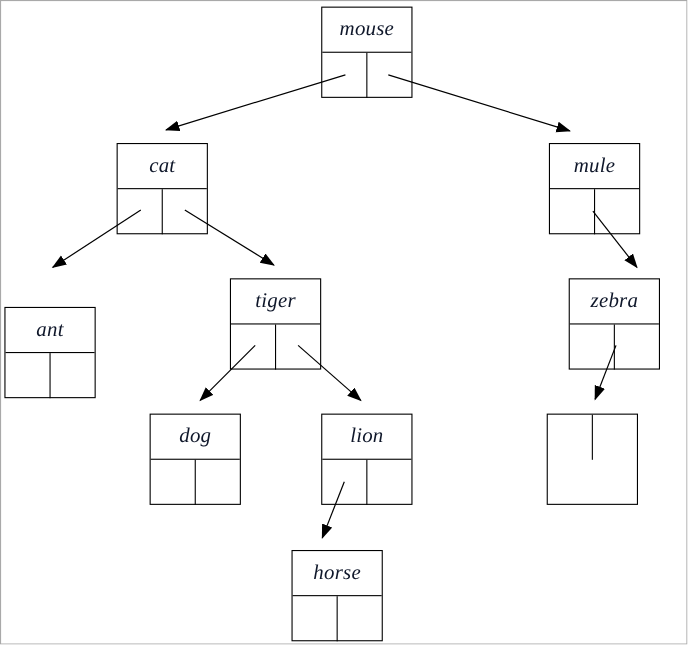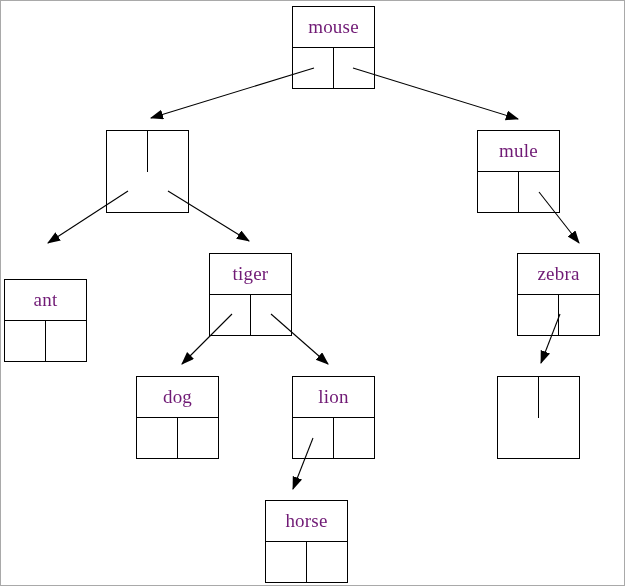--- a/index.html
+++ b/index.html
@@ -35,37 +35,38 @@
     background: #ffffff;
     z-index: 1;
   }
   .node-label {
     height: 40px;
     border-bottom: 1px solid #000000;
     display: flex;
     align-items: center;
     justify-content: center;
     font-size: 19px;
-    color: #701a75;
+    color: #0f172a;
     letter-spacing: 0.2px;
+    font-style: italic;
   }
   .node-cells {
     display: flex;
     height: 41px;
   }
   .cell {
     flex: 1 1 50%;
   }
   .cell.left {
     border-right: 1px solid #000000;
   }
   
   .pos-mouse { left: 291px; top: 5px;   }
   .pos-cat   { left: 105px; top: 129px; }
-  .pos-mule  { left: 476px; top: 129px; }
+  .pos-mule  { left: 498px; top: 129px; }
   .pos-ant   { left: 3px;   top: 252px; margin-top: 26px; }
   .pos-goat  { left: 208px; top: 252px; }
   .pos-zebra { left: 516px; top: 252px; }
   .pos-dog   { left: 135px; top: 375px; }
   .pos-lion  { left: 291px; top: 375px; }
   .pos-tiger { left: 496px; top: 375px; }
   .pos-horse { left: 264px; top: 499px; }
   svg line {
     stroke: #000000;
     stroke-width: 1.1;
@@ -95,20 +96,21 @@
 
   <div class="node pos-mouse">
     <div class="node-label">mouse</div>
     <div class="node-cells">
       <div class="cell left"></div>
       <div class="cell right"></div>
     </div>
   </div>
 
   <div class="node pos-cat">
+    <div class="node-label">cat</div>
     <div class="node-cells">
       <div class="cell left"></div>
       <div class="cell right"></div>
     </div>
   </div>
 
   <div class="node pos-mule">
     <div class="node-label">mule</div>
     <div class="node-cells">
       <div class="cell left"></div>

